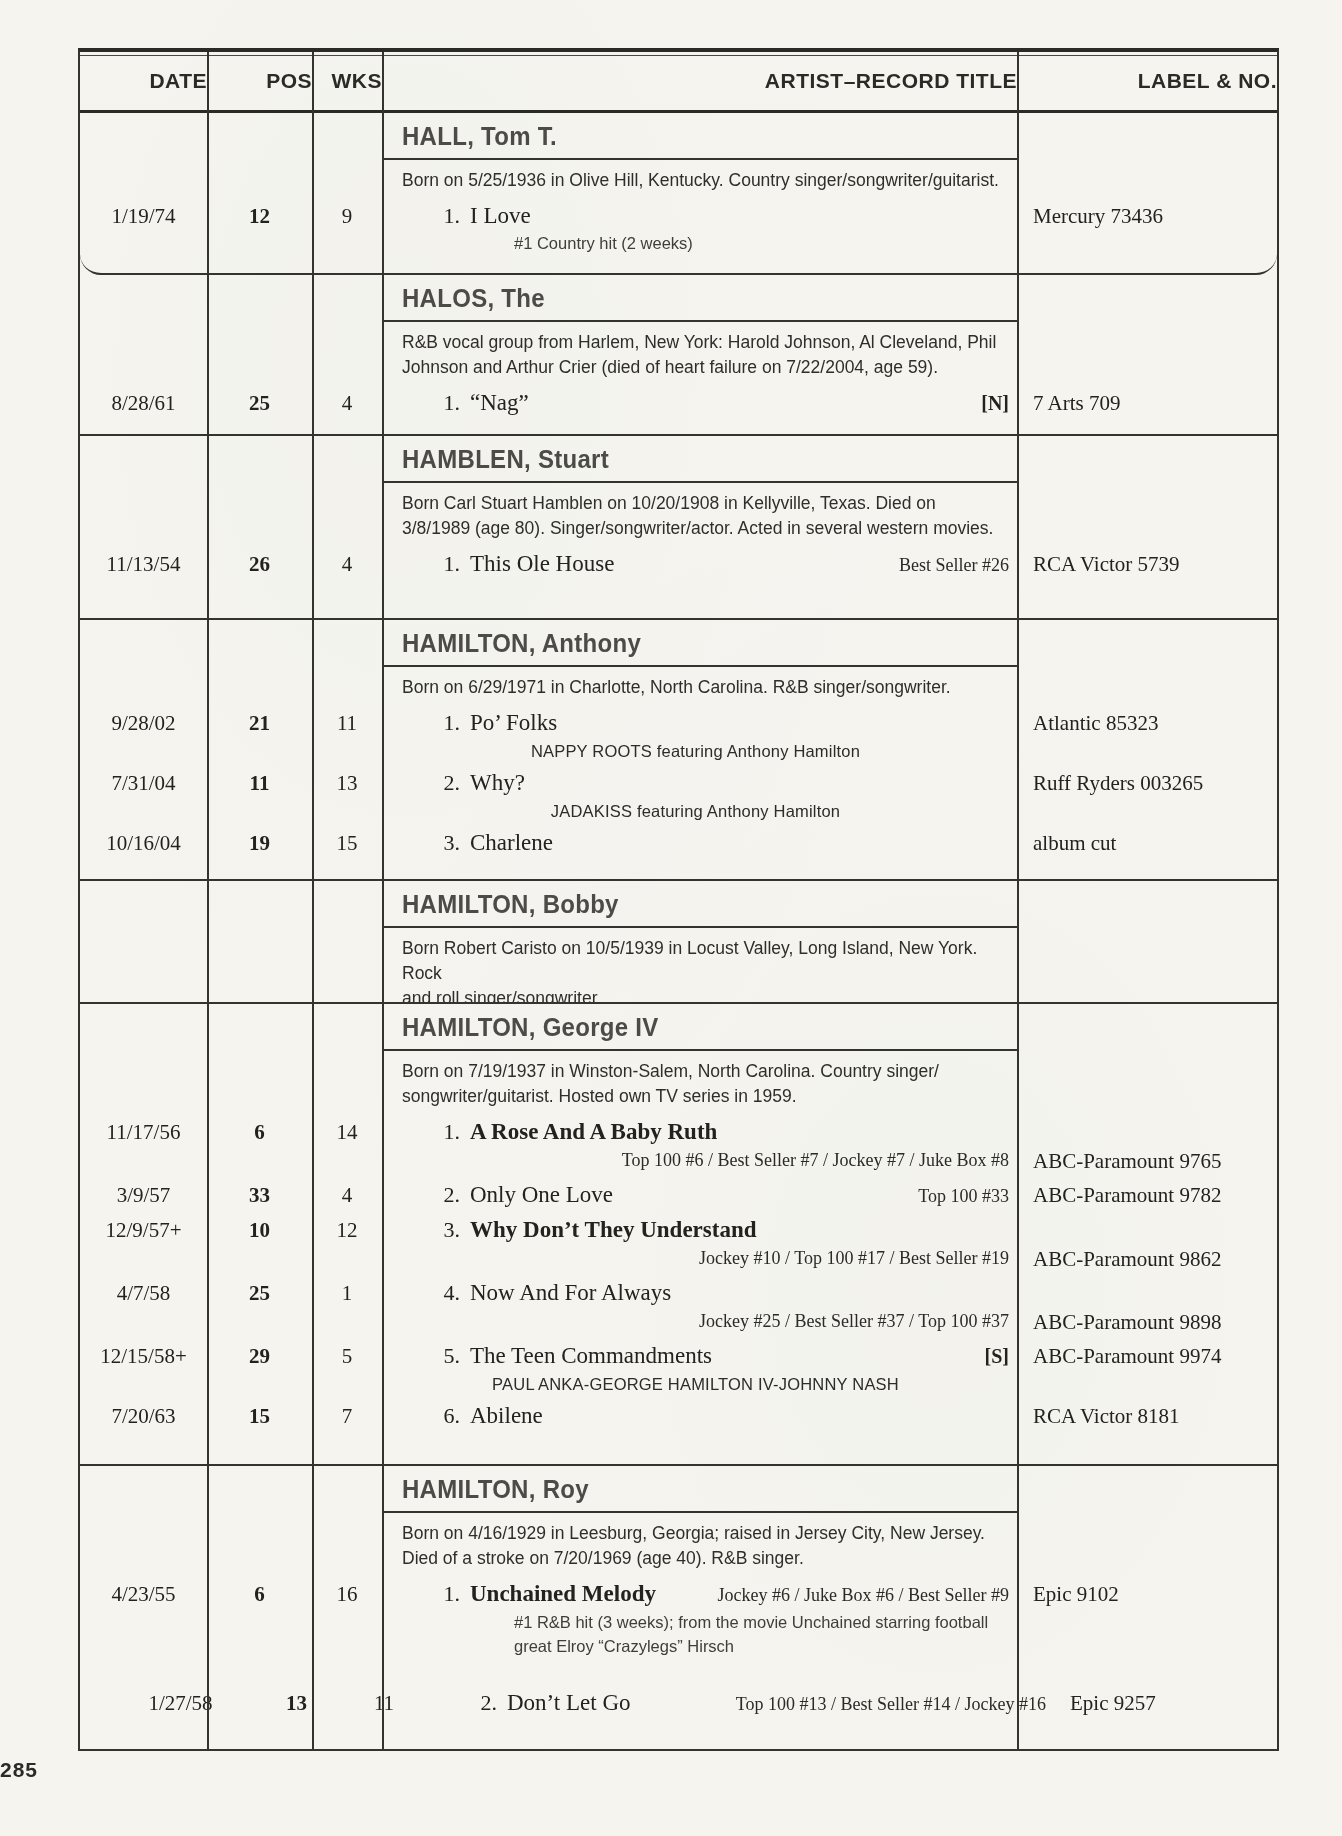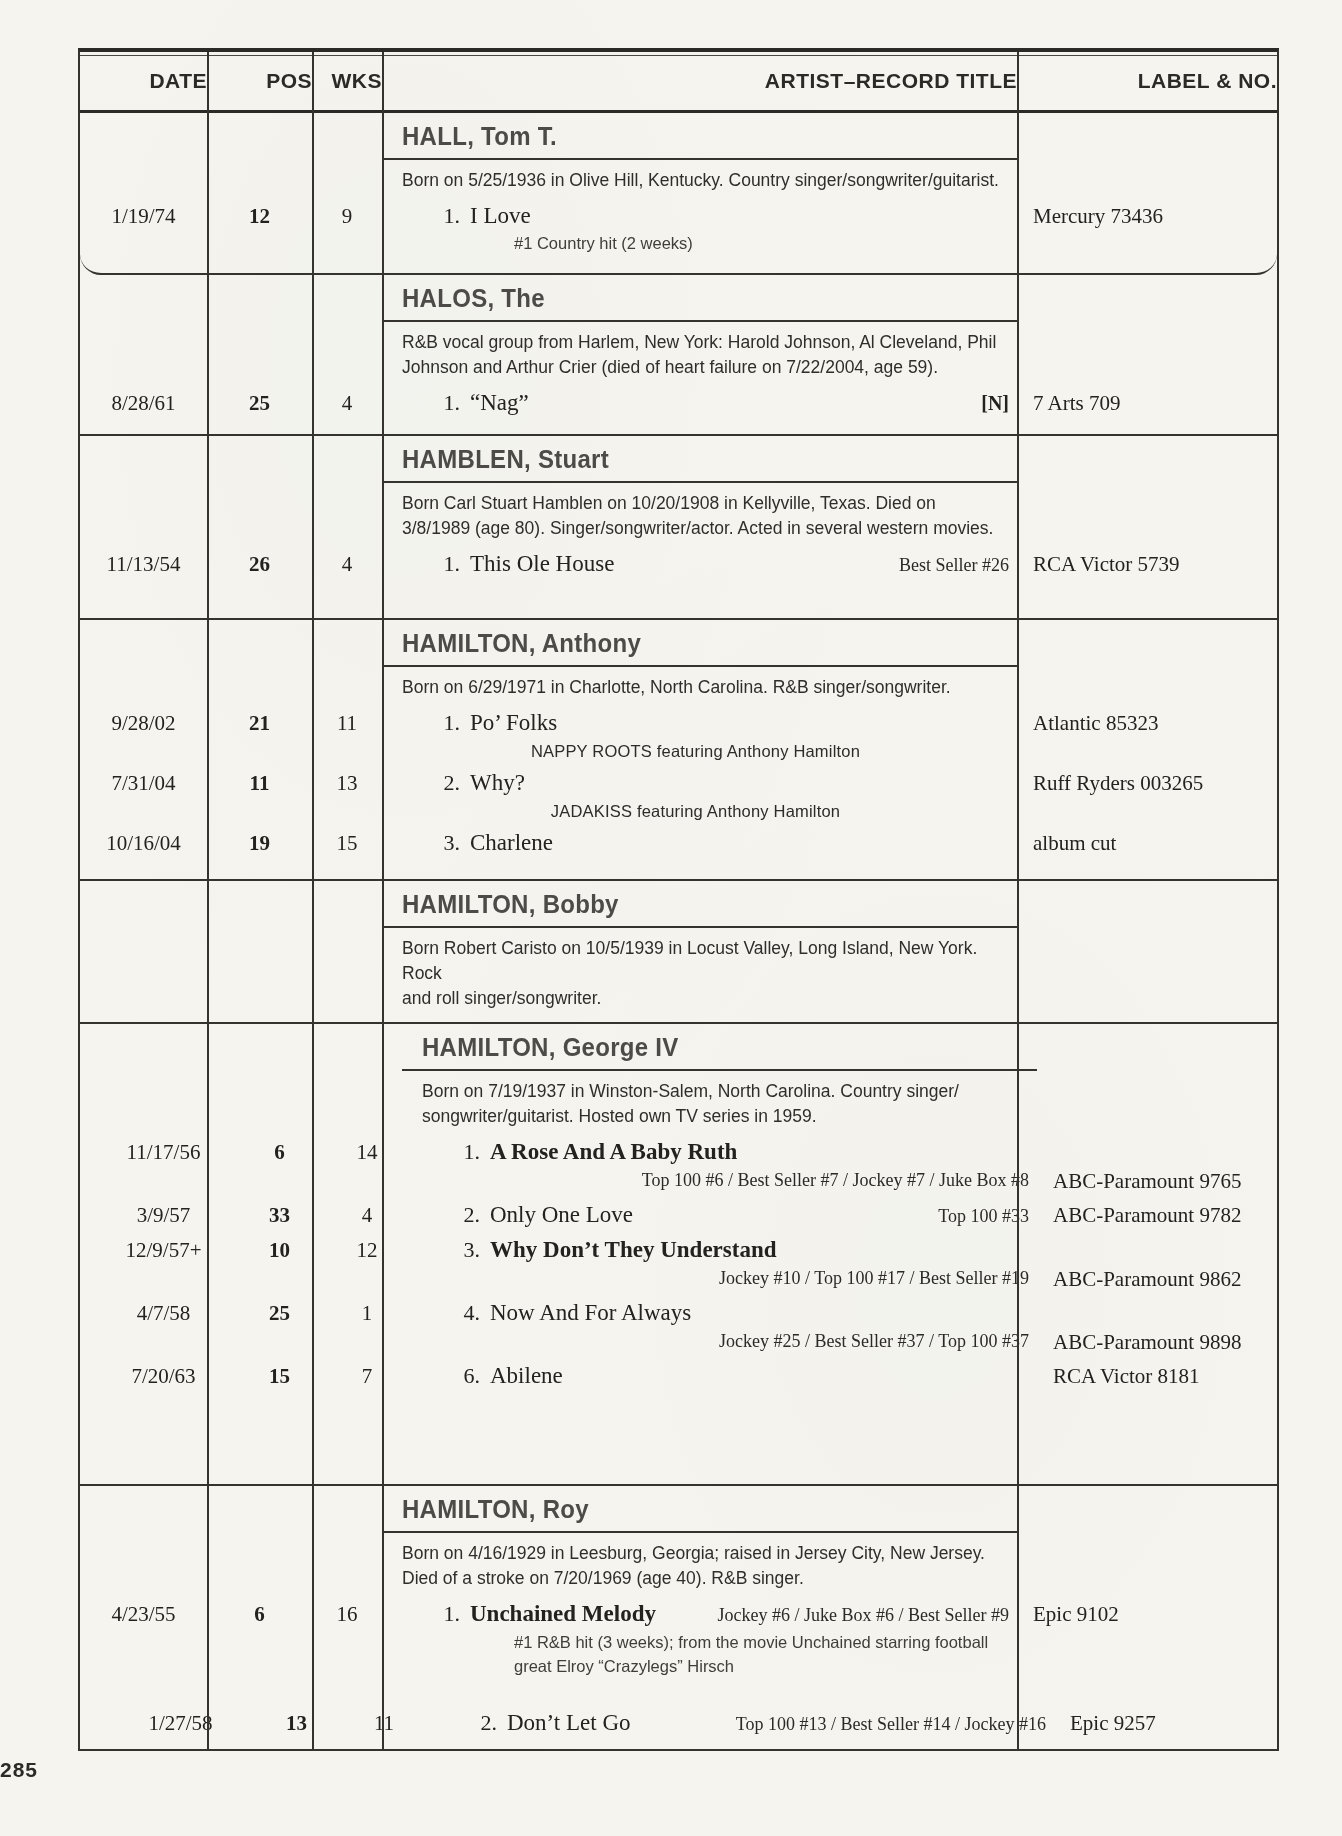--- a/index.html
+++ b/index.html
@@ -222,21 +222,21 @@
         <span class="num">3.</span>
         <span class="title">Charlene</span>
         <span class="spacer"></span>
 
       </div>
     </div>
     <div class="c label">album cut</div>
   </div>
           </div>
   </section>
-        <section class="sec g4" style="height: 143px;">
+        <section class="sec g4" style="height: 123px;">
     <div class="artist-head">
       <span class="artist-name">HAMILTON, Bobby</span>
     </div>
     <div class="bio">
             <div class="bio-line">Born Robert Caristo on 10/5/1939 in Locust Valley, Long Island, New York. Rock</div>
             <div class="bio-line">and roll singer/songwriter.</div>
           </div>
     <div class="entries">
             <div class="entry">
     <div class="c date">8/4/58</div>
@@ -248,21 +248,21 @@
         <span class="title">Crazy Eyes For You</span>
         <span class="spacer"></span>
         <span class="inline-ann">Hot 100 #40</span>
 
       </div>
     </div>
     <div class="c label">Apt 25002</div>
   </div>
           </div>
   </section>
-        <section class="sec g5" style="height: 462px; padding-left: 20px;">
+        <section class="sec g5" style="height: 462px;">
     <div class="artist-head">
       <span class="artist-name">HAMILTON, George IV</span>
     </div>
     <div class="bio">
             <div class="bio-line">Born on 7/19/1937 in Winston-Salem, North Carolina. Country singer/</div>
             <div class="bio-line">songwriter/guitarist. Hosted own TV series in 1959.</div>
           </div>
     <div class="entries">
             <div class="entry">
     <div class="c date">11/17/56</div>
@@ -318,20 +318,36 @@
         <span class="num">4.</span>
         <span class="title">Now And For Always</span>
         <span class="spacer"></span>
 
       </div>
     <div class="ann-line">Jockey #25 / Best Seller #37 / Top 100 #37</div>
               </div>
     <div class="c label drop">ABC-Paramount 9898</div>
   </div>
             <div class="entry">
+    <div class="c date">12/15/58+</div>
+    <div class="c pos">29</div>
+    <div class="c wks">5</div>
+    <div class="c song">
+      <div class="title-line">
+        <span class="num">5.</span>
+        <span class="title">The Teen Commandments</span>
+        <span class="spacer"></span>
+
+        <span class="flag">[S]</span>
+      </div>
+    <div class="feat-line">PAUL ANKA-GEORGE HAMILTON IV-JOHNNY NASH</div>
+              </div>
+    <div class="c label">ABC-Paramount 9974</div>
+  </div>
+            <div class="entry">
     <div class="c date">7/20/63</div>
     <div class="c pos">15</div>
     <div class="c wks">7</div>
     <div class="c song">
       <div class="title-line">
         <span class="num">6.</span>
         <span class="title">Abilene</span>
         <span class="spacer"></span>
 
       </div>

